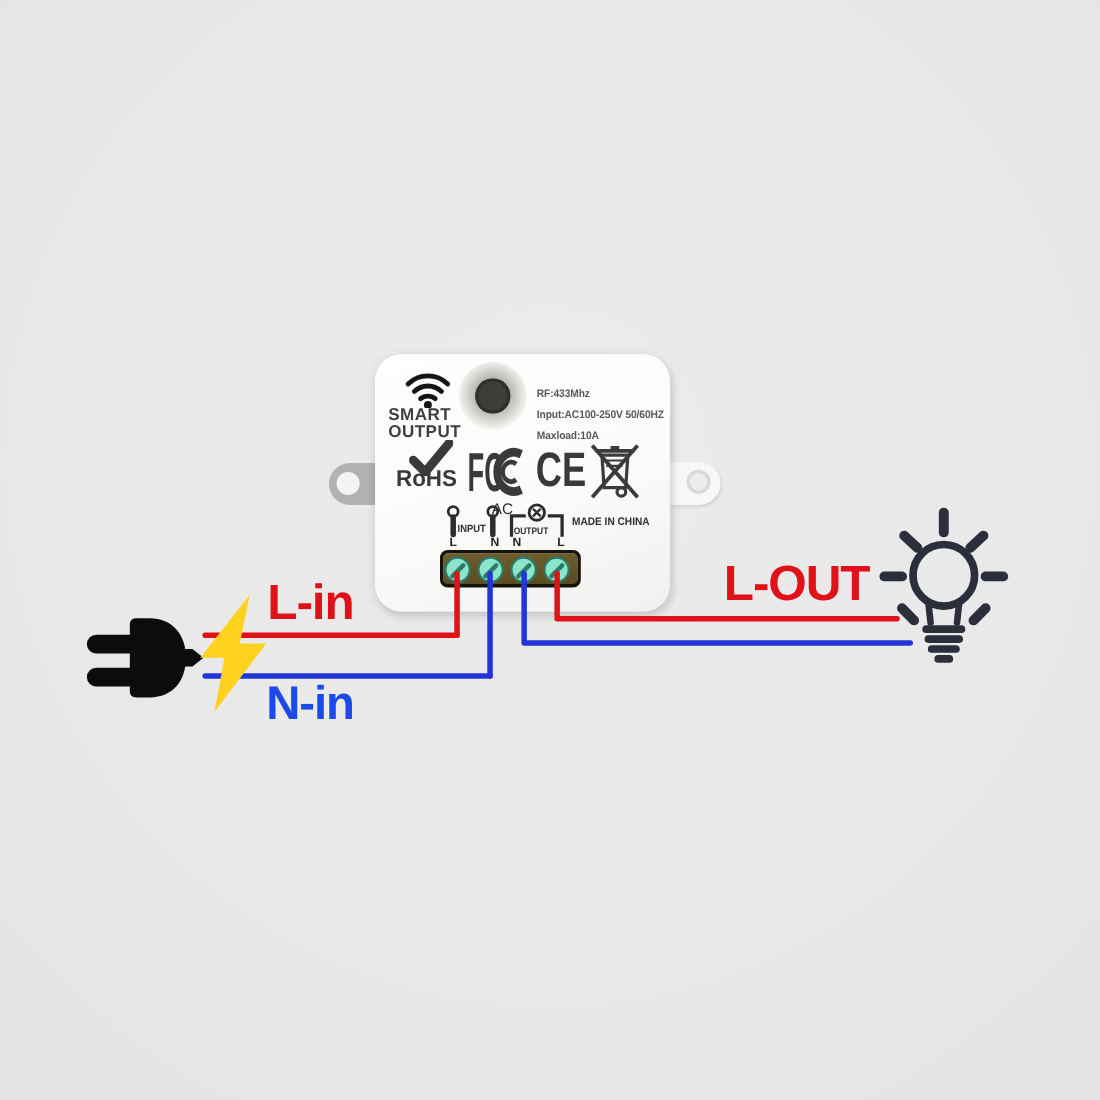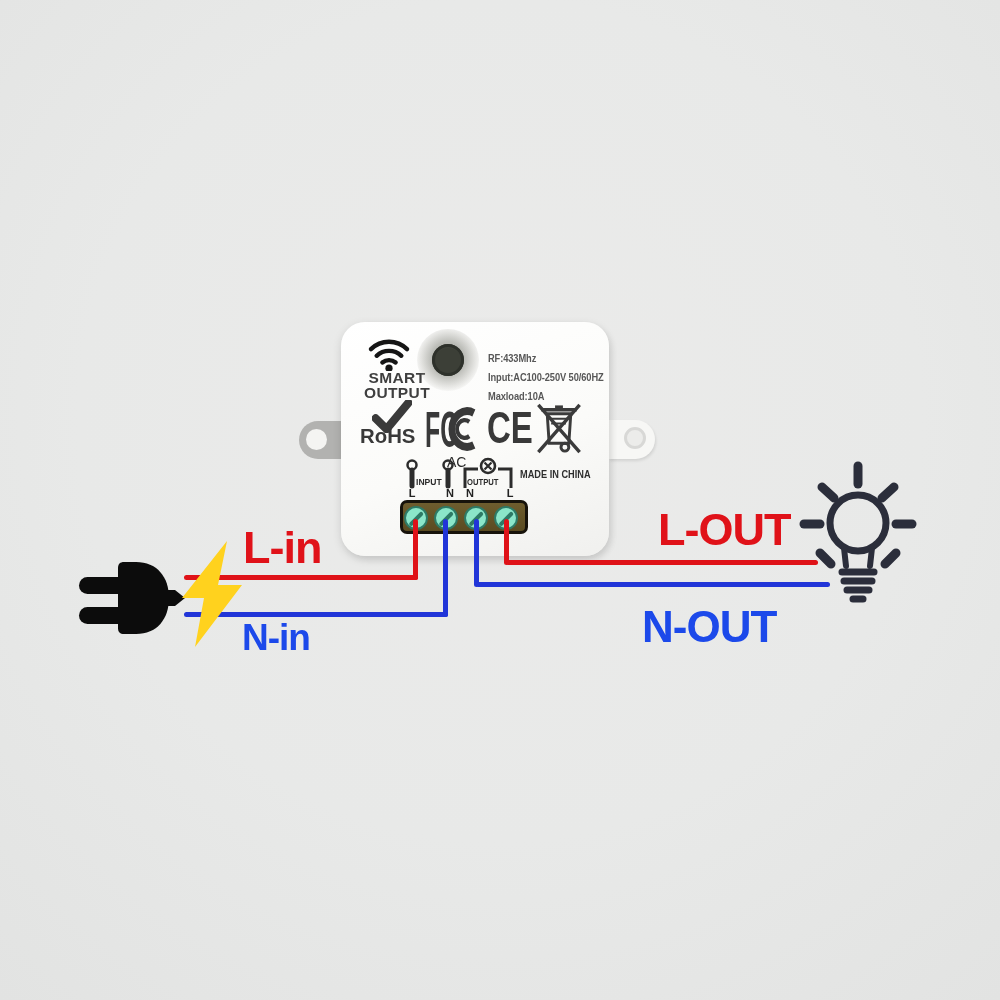--- a/index.html
+++ b/index.html
@@ -18,21 +18,21 @@
   .ear-right .hole{position:absolute;left:15px;top:7px;width:22px;height:22px;border-radius:50%;
     background:#ececea;border:3px solid #d8d8d6;box-sizing:border-box;}
 
   
   .device{left:341px;top:322px;width:268px;height:234px;border-radius:24px;z-index:3;
     background:linear-gradient(160deg,#ffffff 0%,#fbfbf9 55%,#f0f0ee 100%);
     box-shadow:0 3px 10px rgba(0,0,0,.12), 3px 4px 6px rgba(0,0,0,.06);}
   .device .abs{position:absolute;}
 
   .wifi{left:25px;top:11px;width:46px;height:38px;color:#151515;}
-  .brand{left:12px;top:48px;width:88px;text-align:center;font-size:15.5px;line-height:15px;
+  .brand{left:12px;top:48px;width:88px;text-align:left;font-size:15.5px;line-height:15px;
     font-weight:900;color:#3f3f3f;letter-spacing:.4px;}
   .btn-glow{left:76px;top:7px;width:62px;height:62px;border-radius:50%;
     background:radial-gradient(circle at 50% 48%, rgba(70,72,62,.55) 0%, rgba(110,112,102,.45) 38%, rgba(160,160,152,.28) 60%, rgba(220,220,214,0) 76%);}
   .btn-core{left:91px;top:22px;width:32px;height:32px;border-radius:50%;background:#3c3f37;
     box-shadow:inset 0 0 0 3px #2e312b, inset 0 2px 3px rgba(255,255,255,.15);}
 
   .specs{left:147px;top:27px;font-size:10px;font-weight:700;color:#575757;line-height:19px;
     transform:scaleX(.93);transform-origin:left top;white-space:nowrap;letter-spacing:-.1px;}
 
   .check{left:31px;top:78px;width:40px;height:33px;color:#3a3a3a;}
@@ -59,21 +59,21 @@
     border-radius:2px;transform:rotate(-45deg);}
 
   
   .wire{position:absolute;border-radius:2.5px;z-index:5;}
   .wire.red{background:var(--red,#df1218);}
   .wire.blue{background:var(--blue,#2135d8);}
 
   
   .biglabel{position:absolute;font-weight:700;letter-spacing:-1px;z-index:6;line-height:1;}
   .lab-lin{left:243px;top:525px;font-size:45px;color:var(--red-label,#e01219);}
-  .lab-nin{left:242px;top:619px;font-size:37px;color:var(--blue-label,#1c49ea);}
+  .lab-nin{left:242px;top:619px;font-size:43px;color:var(--blue-label,#1c49ea);}
   .lab-lout{left:636px;top:507px;font-size:45px;color:var(--red-label,#e01219);margin-left:22px;}
   .lab-nout{left:642px;top:605px;font-size:44px;color:var(--blue-label,#1c49ea);}
 
   
   .plug{left:78px;top:556px;width:108px;height:84px;color:var(--plug,#0c0c0c);z-index:6;}
   .bolt{left:180px;top:541px;width:64px;height:106px;color:var(--yellow,#ffd21e);z-index:7;}
   .bulb{left:798px;top:450px;width:122px;height:158px;color:var(--bulb,#2b2e3b);z-index:4;}
 </style>
 </head>
 <body>
@@ -185,21 +185,20 @@
   <div class="wire blue" style="left:443px;top:519px;width:5px;height:98px;"></div>
   <div class="wire blue" style="left:184px;top:612px;width:264px;height:5px;"></div>
   <div class="wire blue" style="left:474px;top:519px;width:5px;height:68px;"></div>
   <div class="wire blue" style="left:476px;top:582px;width:354px;height:5px;"></div>
   <div class="wire red" style="left:504px;top:519px;width:5px;height:46px;"></div>
   <div class="wire red" style="left:506px;top:560px;width:312px;height:5px;"></div>
 
   <div class="biglabel lab-lin">L-in</div>
   <div class="biglabel lab-nin">N-in</div>
   <div class="biglabel lab-lout">L-OUT</div>
-  <div class="biglabel lab-nout">N-OUT</div>
 
   <svg class="abs plug" viewBox="0 0 108 84">
     <g fill="currentColor">
       <rect x="1" y="21" width="48" height="17" rx="8.5"></rect>
       <rect x="1" y="51" width="48" height="17" rx="8.5"></rect>
       <path d="M46,6 H58 C79,6 91,21 91,42 C91,63 79,78 58,78 H46 C42,78 40,76 40,72 V12 C40,8 42,6 46,6 Z"></path>
       <path d="M89,34 H97 L107,42 L97,50 H89 Z"></path>
     </g>
   </svg>
 

